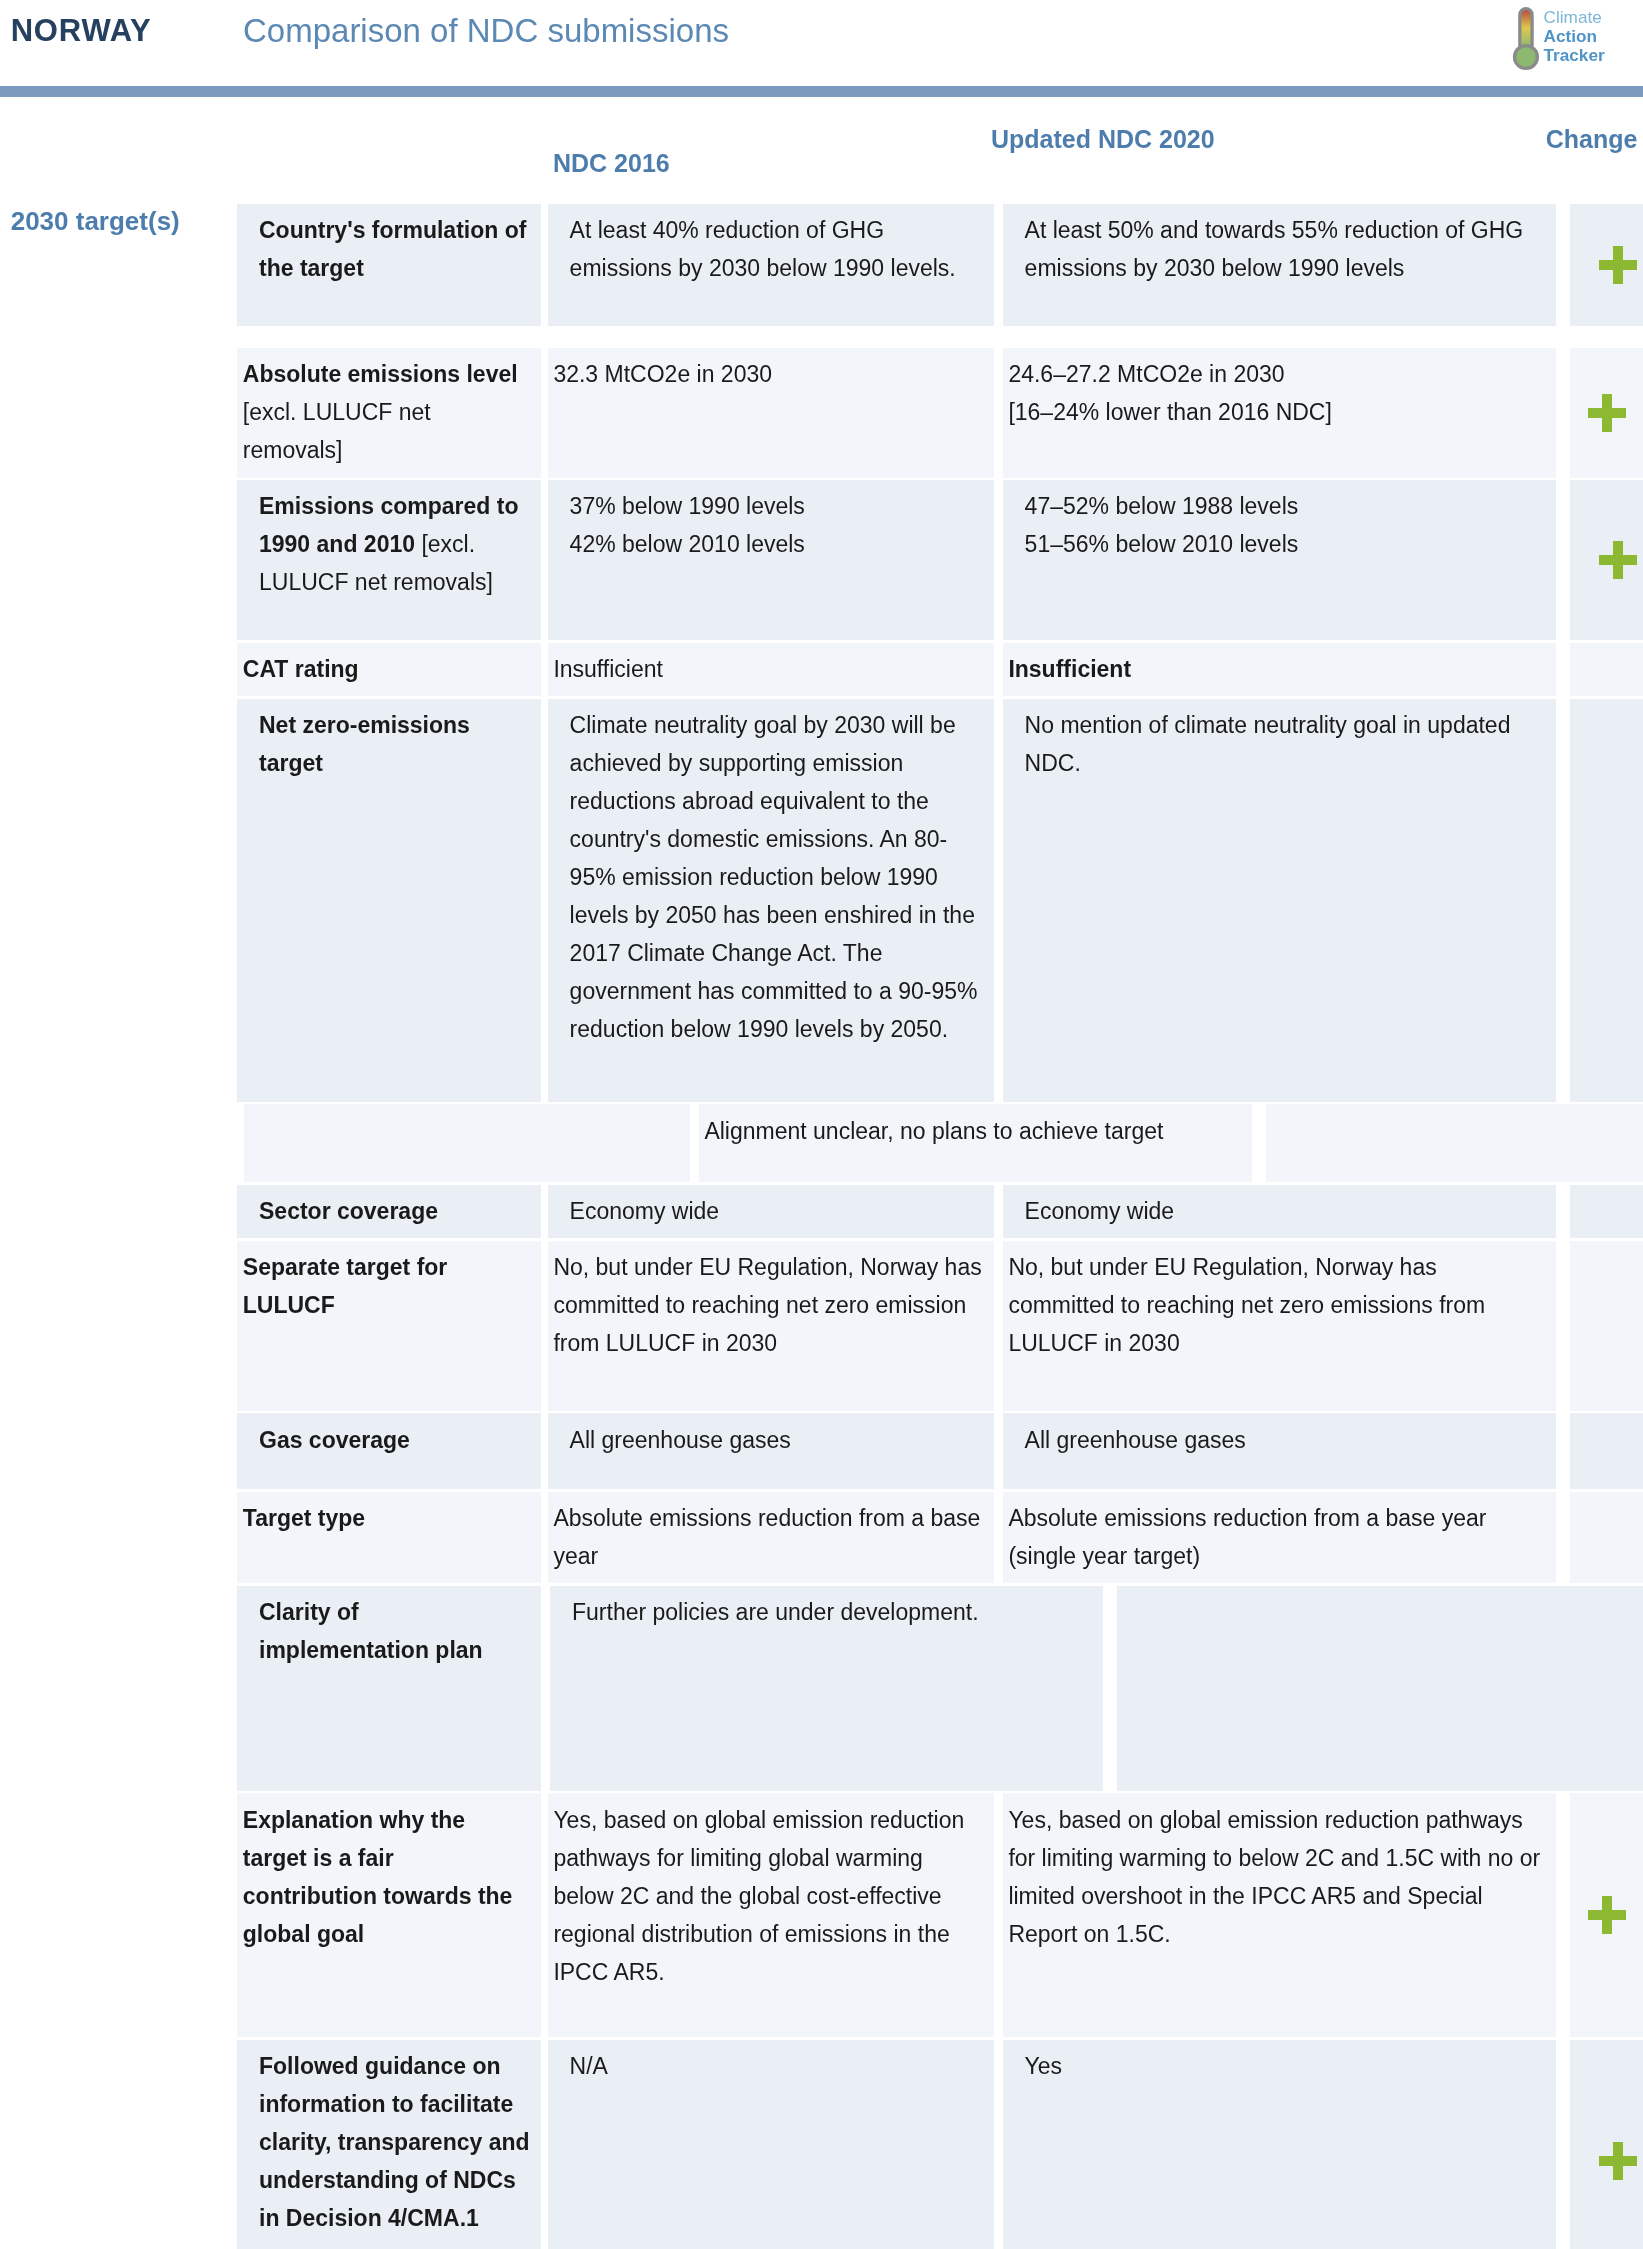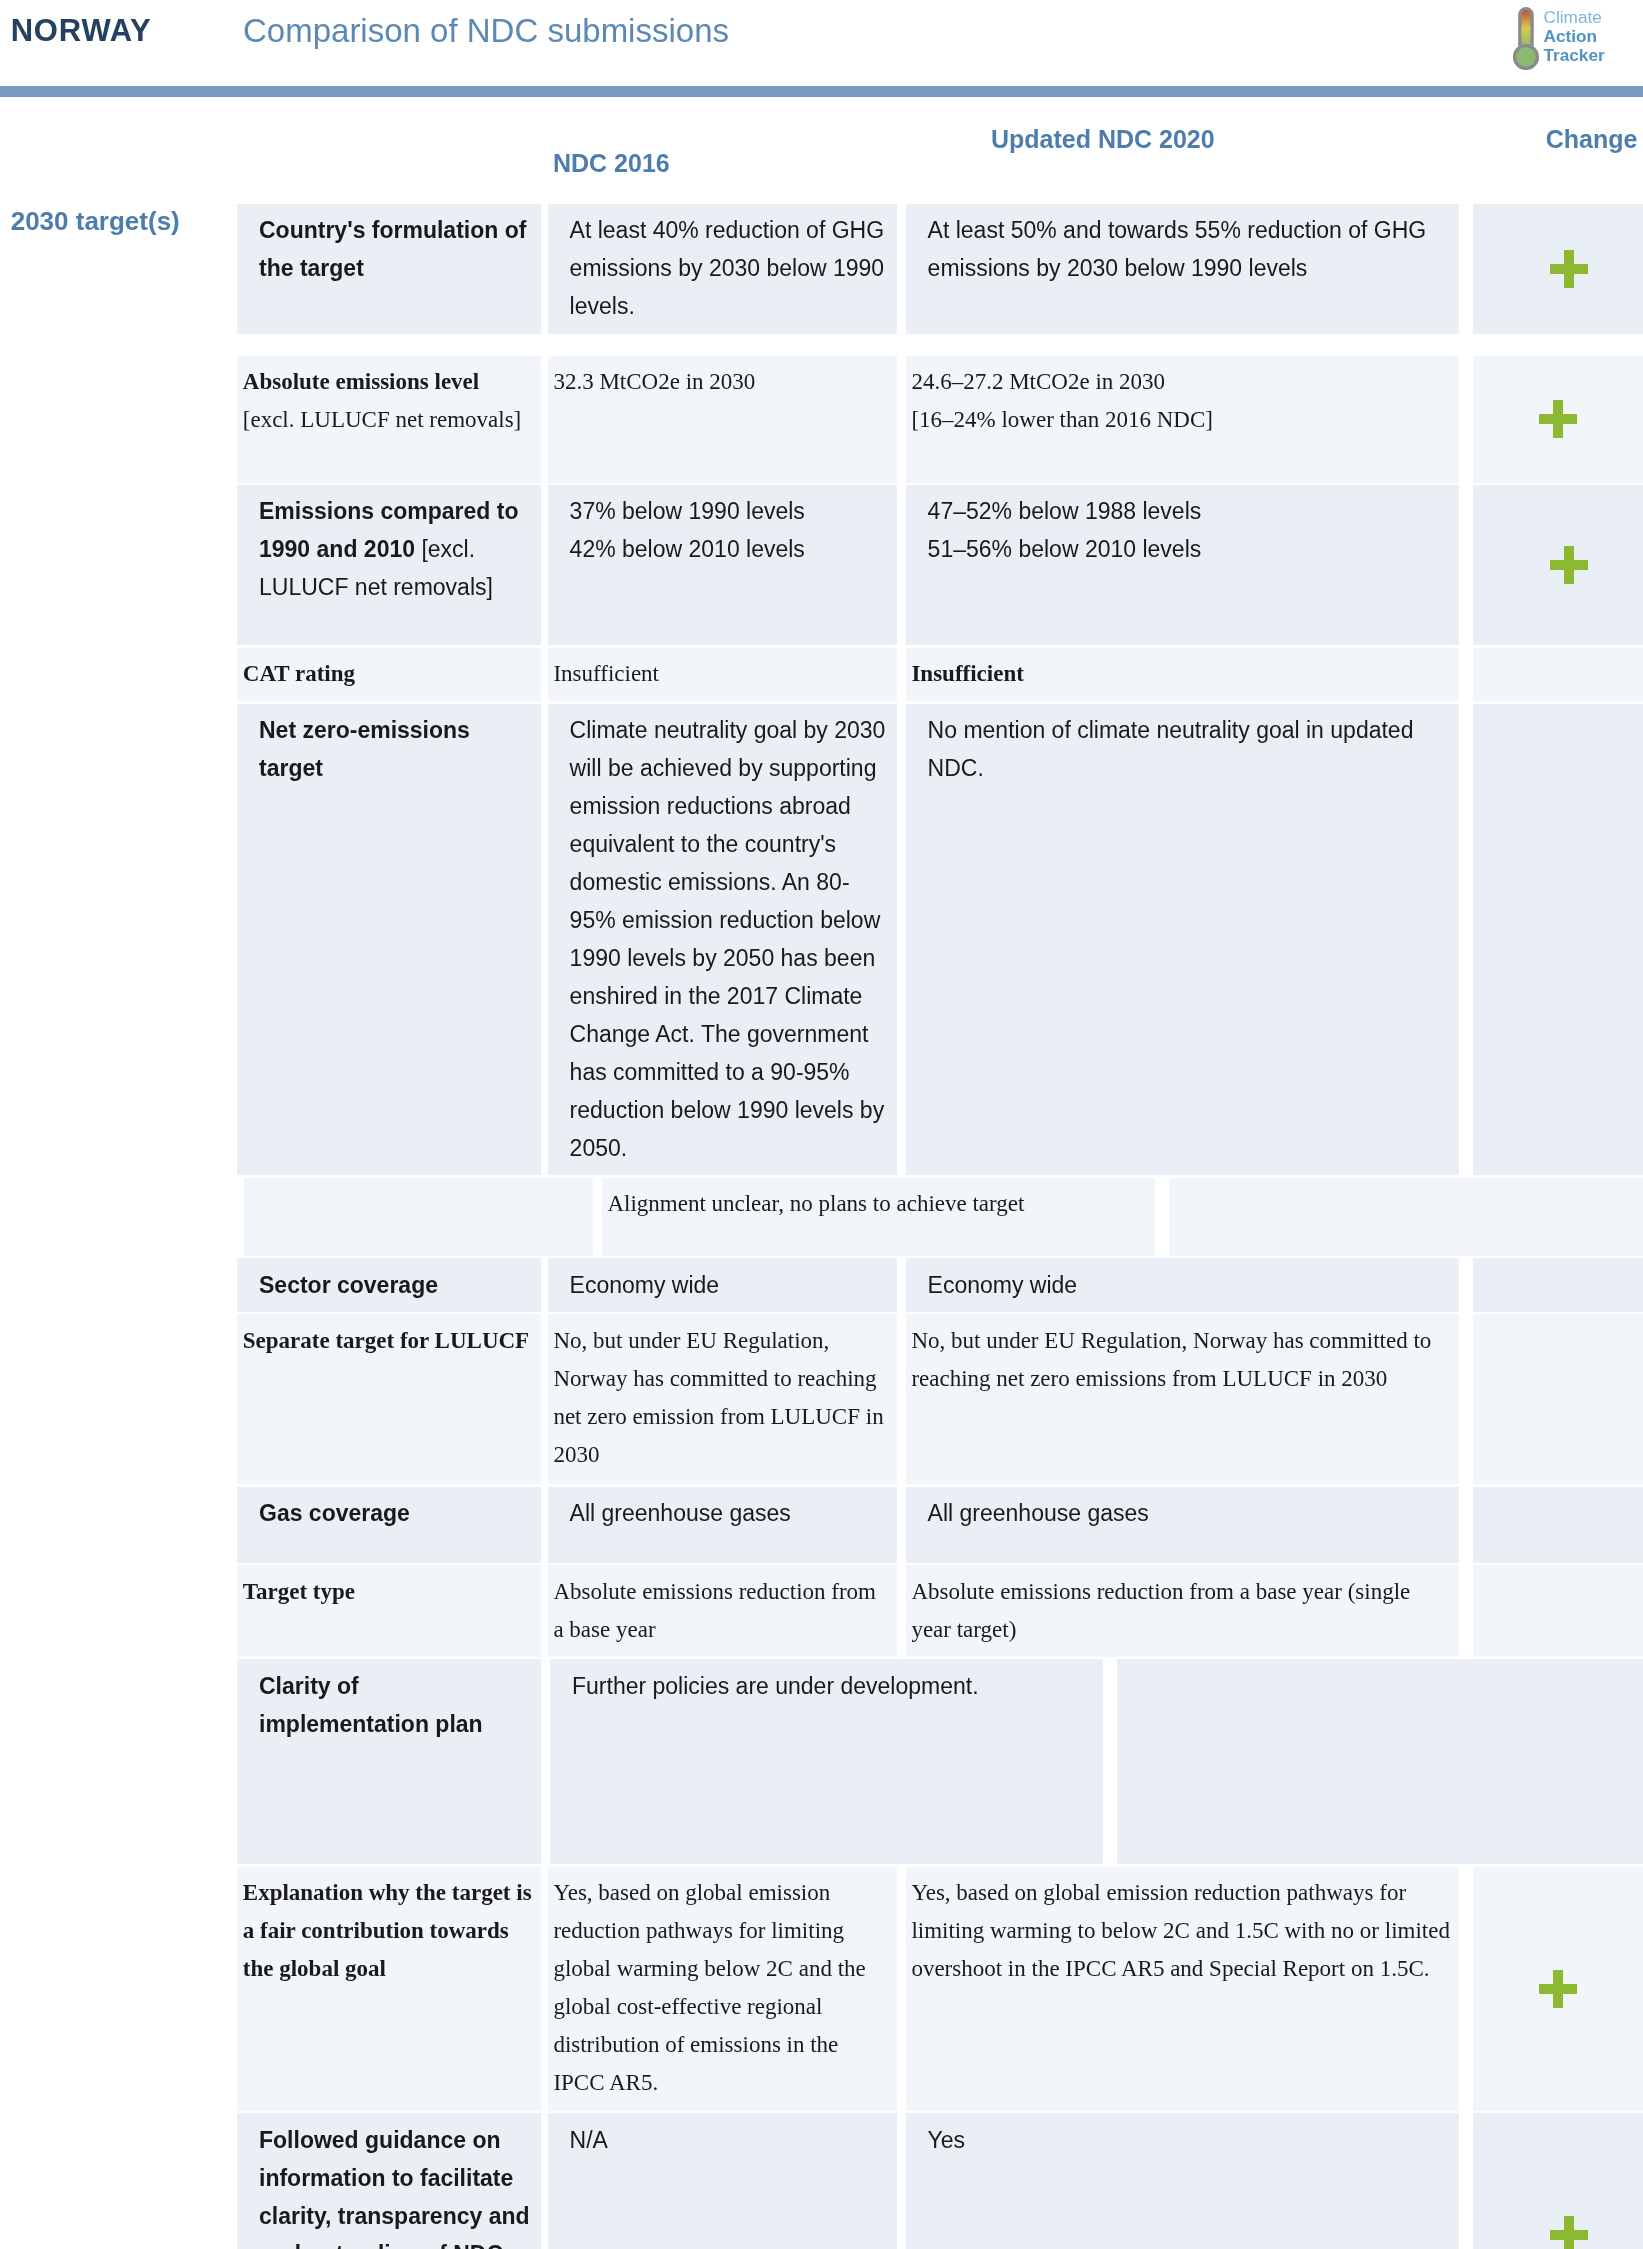--- a/index.html
+++ b/index.html
@@ -21,26 +21,26 @@
   .ch-2016{left:553px;margin-top:24px;}
   .ch-2020{left:991px;}
   .ch-change{right:6.6px;}
   .section-label{position:absolute;left:10.7px;top:206px;font-size:26px;font-weight:600;
                  color:var(--headblue);}
   
   .tbl{position:absolute;left:237px;top:204px;width:1407px;}
   .trow{display:flex;margin-bottom:2.5px;}
   .trow.gap-after{margin-bottom:22px;}
   .trow.shade-d .cell{background:var(--rowdark);padding-left:22px;}
-  .trow.shade-l .cell{background:var(--rowlight);font-family:Liberation Serif, serif;}
+  .trow.shade-l .cell{background:var(--rowlight);}
   .cell{box-sizing:border-box;padding:7.4px 8.2px 8.2px 5.8px;font-size:23px;line-height:38px;
         white-space:pre-line;overflow:hidden;}
   .c-label{width:304px;flex:none;font-weight:700;}
   .c-label .note{font-weight:400;}
-  .c-2016{width:349px;flex:none;margin-left:6.6px;}
+  .c-2016{width:446px;flex:none;margin-left:6.6px;}
   .c-2020{width:553px;flex:none;margin-left:9px;}
   .c-change{flex:1;margin-left:14px;display:flex;align-items:center;justify-content:center;
             padding:0;}
   .c-2020.bold{font-weight:700;}
   
   .plus{position:relative;width:38px;height:38px;flex:none;}
   .plus::before,.plus::after{content:"";position:absolute;background:var(--green);}
   .plus::before{left:0;top:14px;width:38px;height:10px;}
   .plus::after{left:14px;top:0;width:10px;height:38px;}
 </style>

